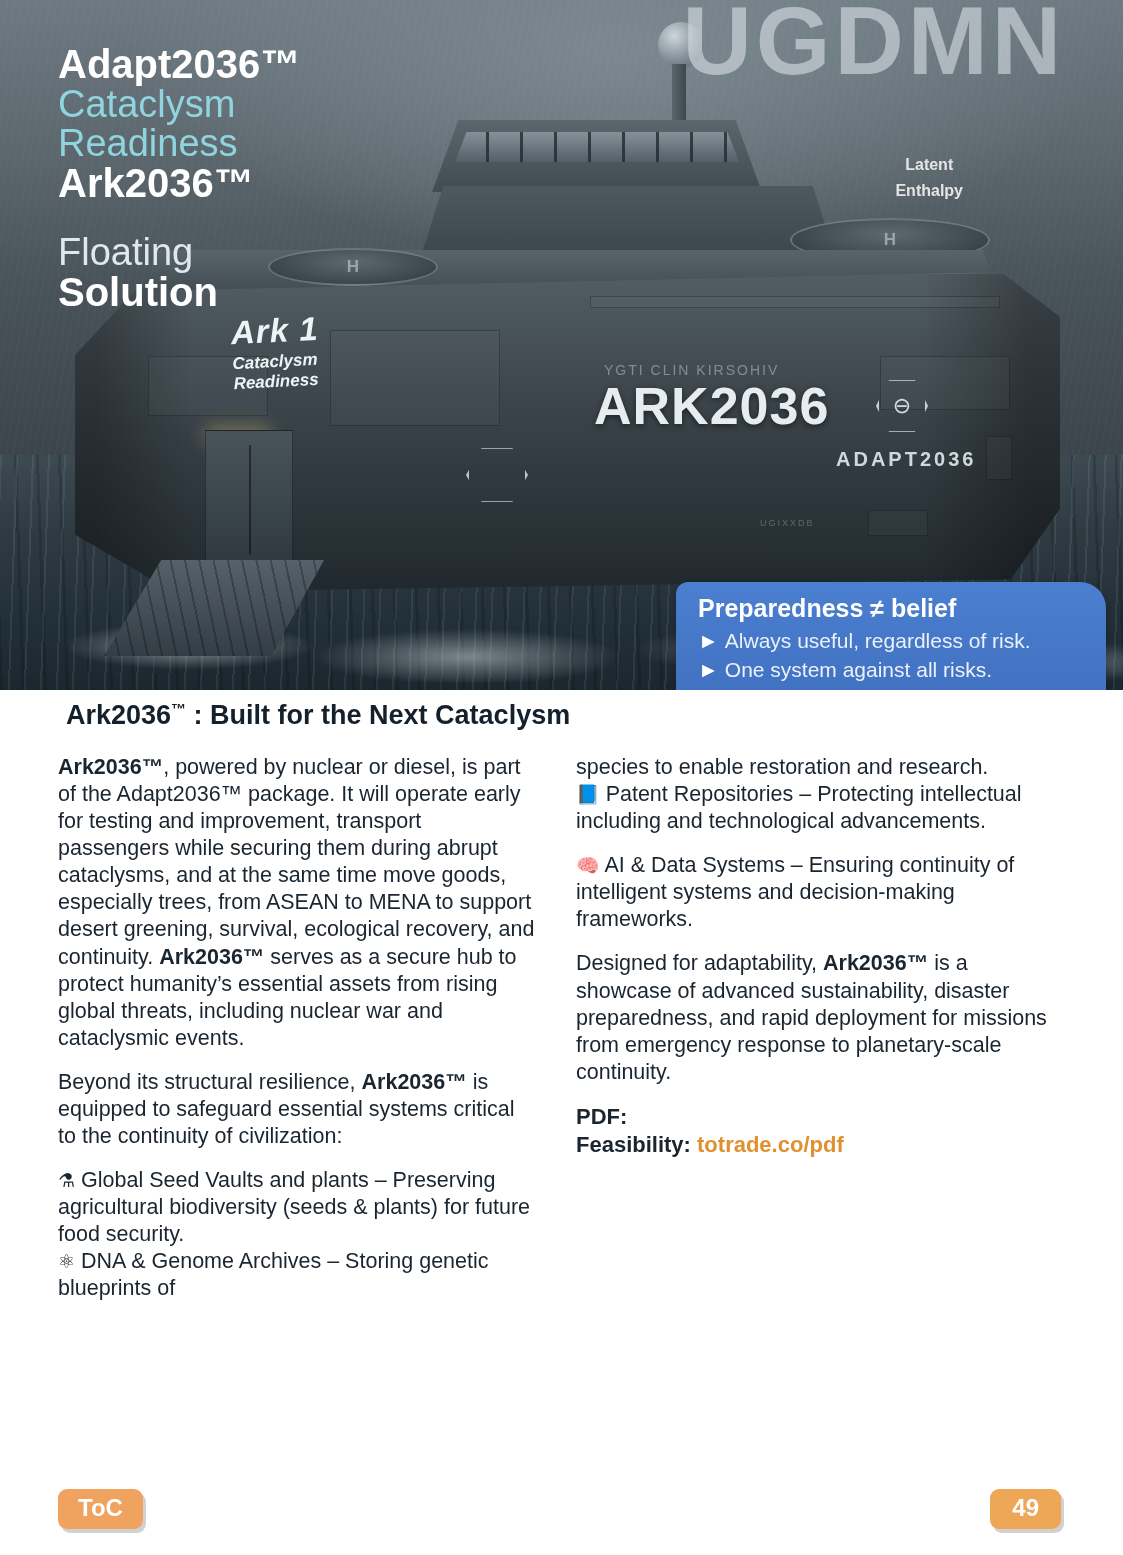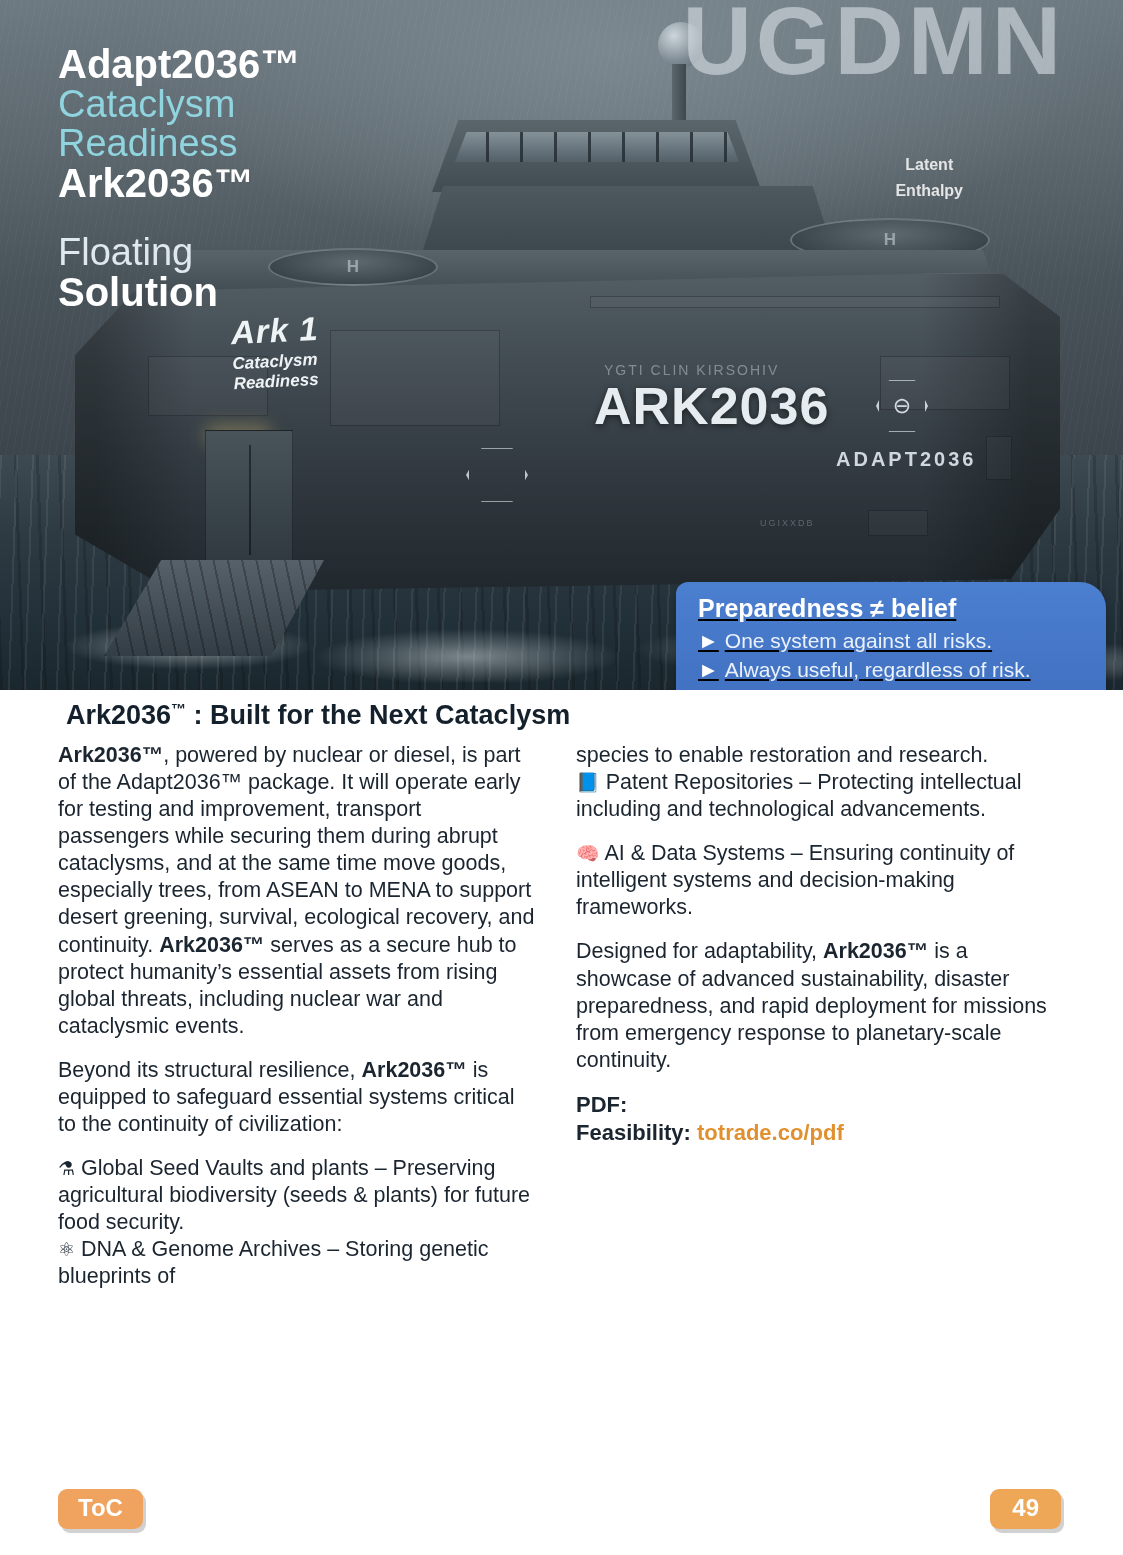--- a/index.html
+++ b/index.html
@@ -204,21 +204,20 @@
   }
 
   
   .callout{
     position:absolute; left:676px; top:582px; width:430px; height:148px;
     background: linear-gradient(180deg,#4b7fd0,#3f6dbd);
     border-radius: 12px 26px 14px 30px;
     box-shadow: 0 3px 10px rgba(0,0,0,.25);
     padding:12px 26px 10px 22px;
     filter: drop-shadow(0 0 0 rgba(0,0,0,0));
-    text-decoration: underline;
   }
   .callout .ctitle{
     color:#ffffff; font-size:25px; font-weight:bold; margin-bottom:4px;
   }
   .callout .cline{
     color:#eaf1fb; font-size:21px; line-height:1.38; white-space:nowrap;
   }
   .callout .cline .arrow{ color:#ffffff; margin-right:6px; }
 
   
@@ -226,21 +225,21 @@
     position:absolute; left:0; top:690px; width:1123px; height:865px;
     background:#ffffff;
   }
   .headline{
     position:absolute; left:66px; top:10px;
     font-size:27px; font-weight:bold; color:#14202b;
   }
   .headline .tm{ font-size:15px; vertical-align:super; }
 
   .cols{
-    position:absolute; left:58px; top:52px; width:1010px;
+    position:absolute; left:58px; top:64px; width:1010px;
     display:flex; gap:38px;
   }
   .col{ width:480px; }
   .col p{
     font-size:21.5px; line-height:1.26; color:#1b2530;
     margin-bottom:17px;
   }
   .col p.tight{ margin-bottom:0; }
   .col b{ font-weight:bold; }
   .ic{ font-size:19px; }
@@ -329,24 +328,24 @@
   </div>
 
   <div class="latent">
     <div>Latent</div>
     <div>Enthalpy</div>
   </div>
 
   <div class="callout">
     <div class="ctitle">Preparedness ≠ belief</div>
     <div class="cline">
+      <span class="arrow">►</span><span>Always useful, regardless of risk.</span>
+    </div>
+    <div class="cline">
       <span class="arrow">►</span><span>One system against all risks.</span>
-    </div>
-    <div class="cline">
-      <span class="arrow">►</span><span>Always useful, regardless of risk.</span>
     </div>
     <div class="cline">
       <span class="arrow">►</span><span>Use physics, not narratives.</span>
     </div>
   </div>
 </div>
 
 <div class="article">
   <div class="headline">
     <b>Ark2036</b><span class="tm">™</span><b> : Built for the Next Cataclysm</b>

